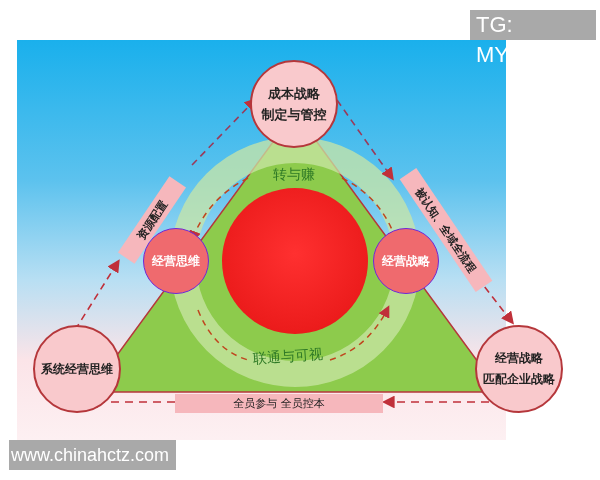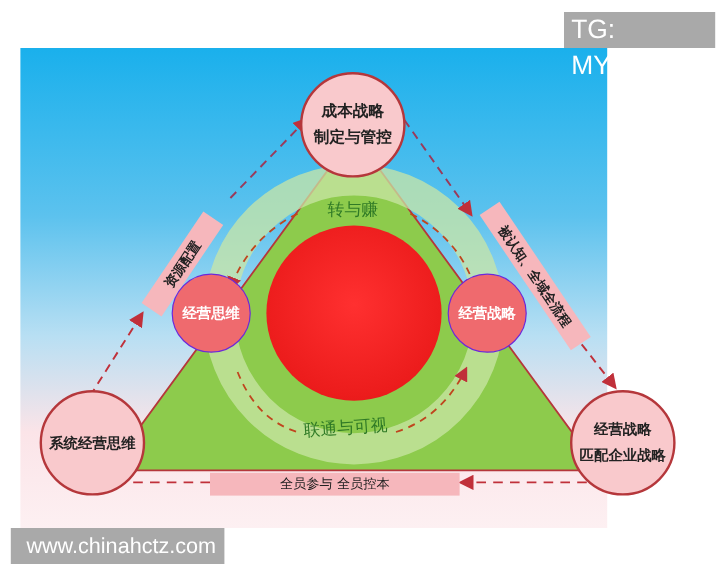--- a/index.html
+++ b/index.html
@@ -1,21 +1,21 @@
 <!DOCTYPE html>
 <html><head>
 <meta charset="utf-8">
 <style>
   html,body{margin:0;padding:0;background:#fff;}
   body{width:600px;height:480px;position:relative;overflow:hidden;font-family:"DejaVu Sans",sans-serif;}
   .panel{position:absolute;left:17px;top:40px;width:489px;height:400px;
     background:linear-gradient(to bottom,#1ab0ec 0%,#5cc2ee 35%,#b8dff3 60%,#fbe4e8 80%,#fdf0f2 100%);}
   .wm{position:absolute;background:#a9a9a9;color:#fff;font-family:"Liberation Sans",sans-serif;}
   .wm-tg{left:446px;top:10px;width:120px;height:30px;font-size:22px;line-height:30px;padding-left:6px;margin-left:24px;}
-  .wm-url{left:9px;top:440px;width:165px;height:30px;font-size:18px;line-height:30px;padding-left:13px;}
+  .wm-url{left:9px;top:440px;width:165px;height:30px;font-size:18px;line-height:30px;padding-left:2px;}
   svg{position:absolute;left:0;top:0;}
   .node{position:absolute;border-radius:50%;display:flex;align-items:center;justify-content:center;text-align:center;font-weight:bold;}
   .corner{background:#f9c9cc;border:2px solid #b5373b;color:#222;font-size:13px;line-height:21px;}
   .inner{background:#ef6a6e;border:1px solid #6d28d9;color:#fff;font-size:12px;}
   .center{background:radial-gradient(circle at 50% 45%,#ff3030 0%,#ec1c1c 70%,#d81414 100%);color:#fff;font-size:19px;line-height:25px;}
   .label{position:absolute;color:#2f7a26;font-size:14px;}
   .banner{position:absolute;background:#f6b7bc;color:#222;font-size:11px;display:flex;align-items:center;justify-content:center;font-weight:bold;}
 </style>
 </head>
 <body>

